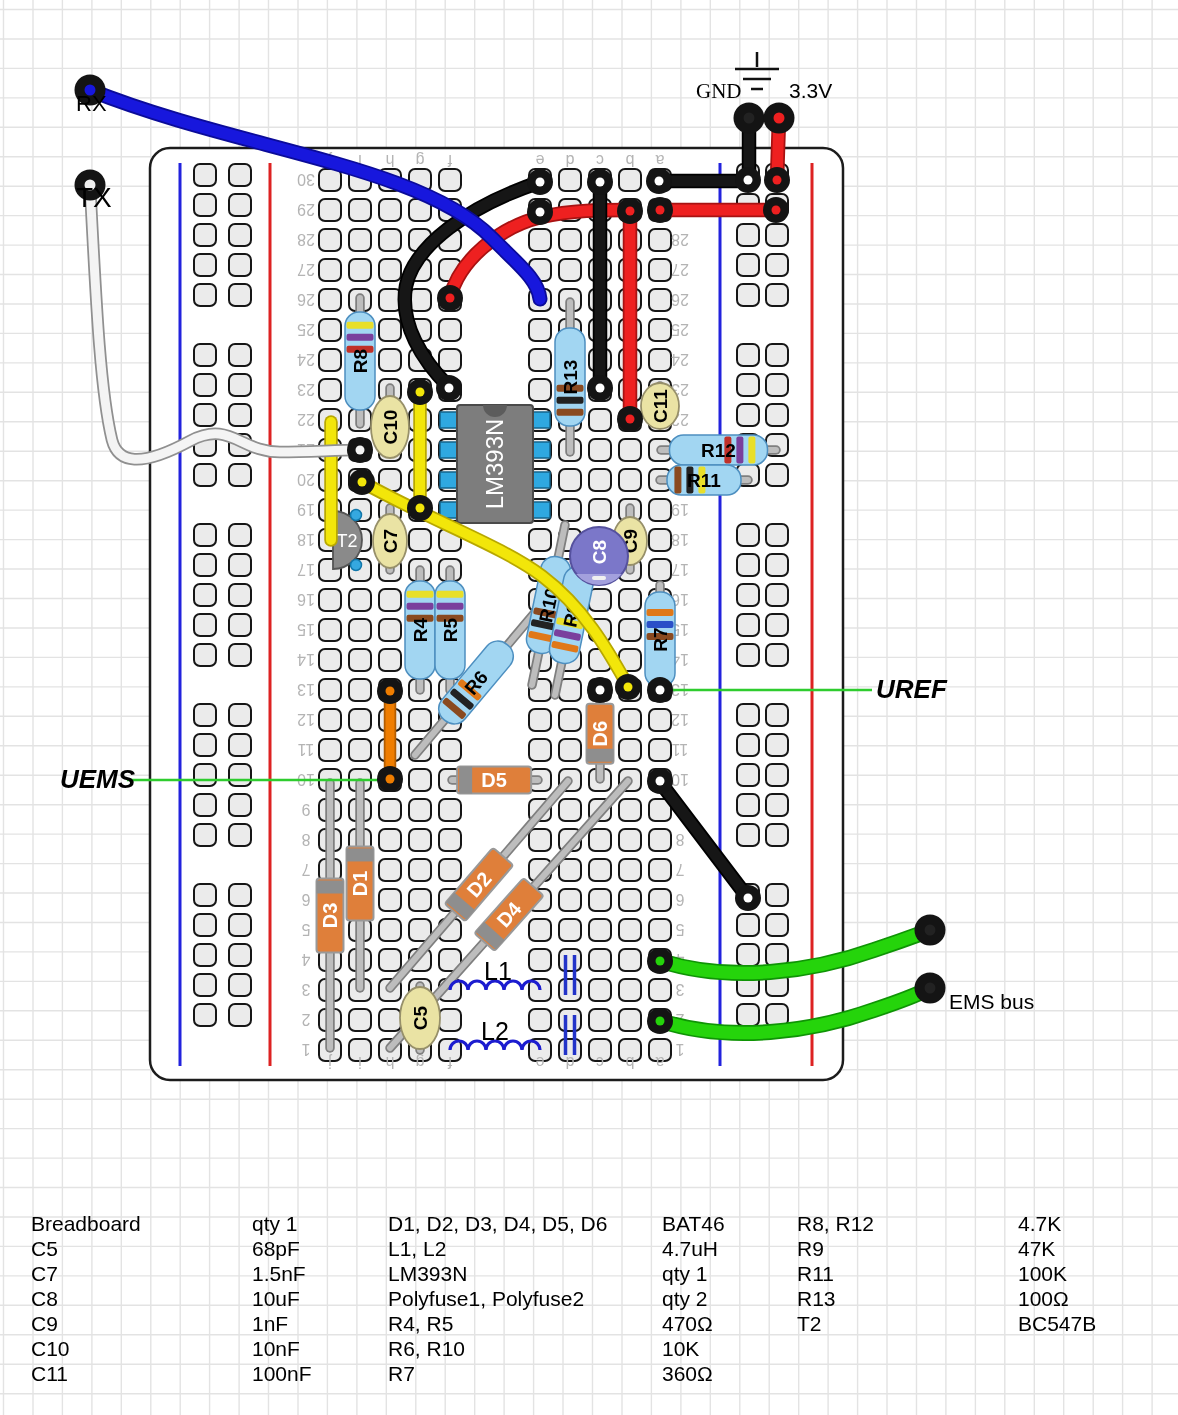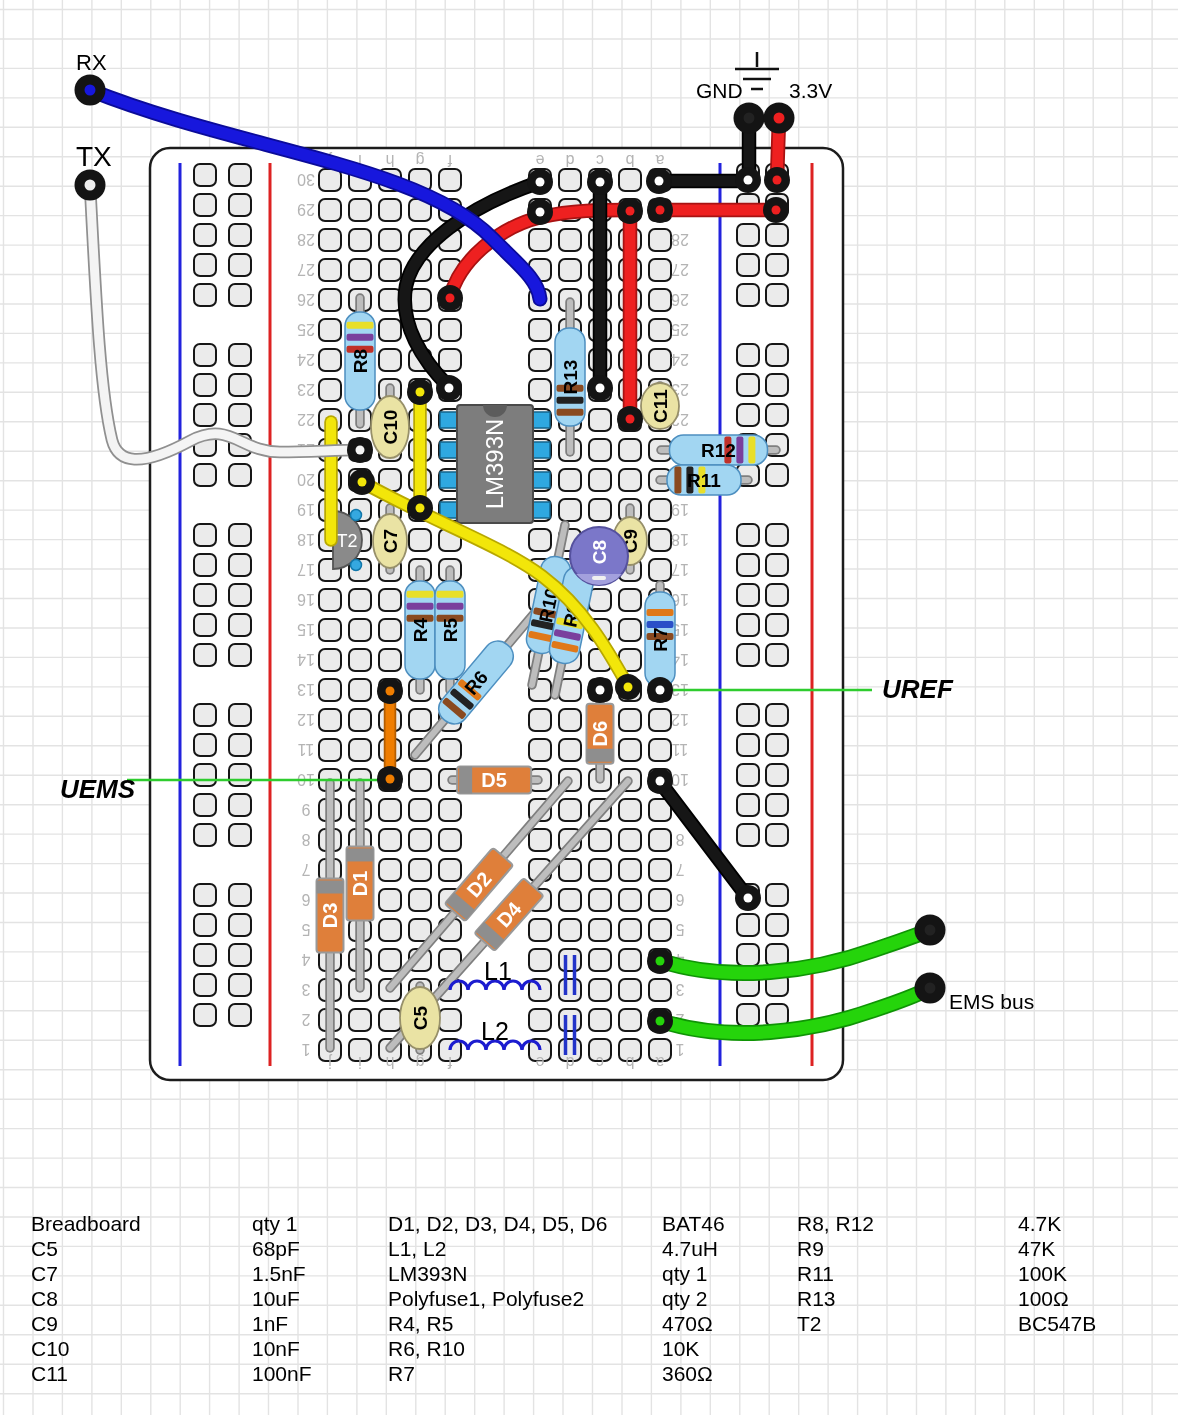--- a/index.html
+++ b/index.html
@@ -1,27 +1,27 @@
 <!DOCTYPE html>
 <html><head>
 <meta charset="utf-8">
 <style>
   html,body{margin:0;padding:0;background:#fff;}
   .stage{position:relative;width:1178px;height:1415px;overflow:hidden;
          font-family:"Liberation Sans", sans-serif;background:#fff;}
   svg{position:absolute;left:0;top:0;}
   .lbl{position:absolute;color:#000;font-size:21px;white-space:nowrap;}
-  .lbl.big{font-size:22px;}
+  .lbl.big{font-size:22px;margin-top:41px;}
   .lbl.callout{font-size:26px;font-weight:bold;font-style:italic;}
   #lbl-rx{left:76px;top:50px;font-size:22px;}
   #lbl-tx{left:76px;top:141px;font-size:28px;}
-  #lbl-gnd{left:696px;top:79px;}
+  #lbl-gnd{left:696px;top:79px;font-family:Liberation Serif, serif;}
   #lbl-v33{left:789px;top:79px;text-align:right;}
-  #lbl-uems{left:60px;top:764px;margin-top:10px;}
-  #lbl-uref{left:876px;top:674px;margin-left:6px;}
+  #lbl-uems{left:60px;top:764px;}
+  #lbl-uref{left:876px;top:674px;}
   #lbl-ems{left:949px;top:990px;}
 </style>
 </head>
 <body>
 
 <div class="stage">
   <svg id="board-svg" width="1178" height="1415" viewBox="0 0 1178 1415">
       <g>
         <path d="M3.5,0V1415M33.0,0V1415M62.4,0V1415M91.9,0V1415M121.3,0V1415M150.8,0V1415M180.2,0V1415M209.6,0V1415M239.1,0V1415M268.5,0V1415M298.0,0V1415M327.4,0V1415M356.9,0V1415M386.3,0V1415M415.8,0V1415M445.2,0V1415M474.7,0V1415M504.1,0V1415M533.6,0V1415M563.0,0V1415M592.5,0V1415M622.0,0V1415M651.4,0V1415M680.9,0V1415M710.3,0V1415M739.8,0V1415M769.2,0V1415M798.7,0V1415M828.1,0V1415M857.6,0V1415M887.0,0V1415M916.5,0V1415M945.9,0V1415M975.4,0V1415M1004.8,0V1415M1034.3,0V1415M1063.7,0V1415M1093.2,0V1415M1122.6,0V1415M1152.1,0V1415M0,9.5H1178M0,39.0H1178M0,68.4H1178M0,97.9H1178M0,127.3H1178M0,156.8H1178M0,186.2H1178M0,215.6H1178M0,245.1H1178M0,274.5H1178M0,304.0H1178M0,333.4H1178M0,362.9H1178M0,392.3H1178M0,421.8H1178M0,451.2H1178M0,480.7H1178M0,510.1H1178M0,539.6H1178M0,569.0H1178M0,598.5H1178M0,628.0H1178M0,657.4H1178M0,686.9H1178M0,716.3H1178M0,745.8H1178M0,775.2H1178M0,804.7H1178M0,834.1H1178M0,863.6H1178M0,893.0H1178M0,922.5H1178M0,951.9H1178M0,981.4H1178M0,1010.8H1178M0,1040.3H1178M0,1069.7H1178M0,1099.2H1178M0,1128.6H1178M0,1158.1H1178M0,1187.5H1178M0,1217.0H1178M0,1246.4H1178M0,1275.9H1178M0,1305.3H1178M0,1334.8H1178M0,1364.2H1178M0,1393.7H1178" stroke="#e3e3e3" stroke-width="1.4" fill="none"></path>
       </g>

